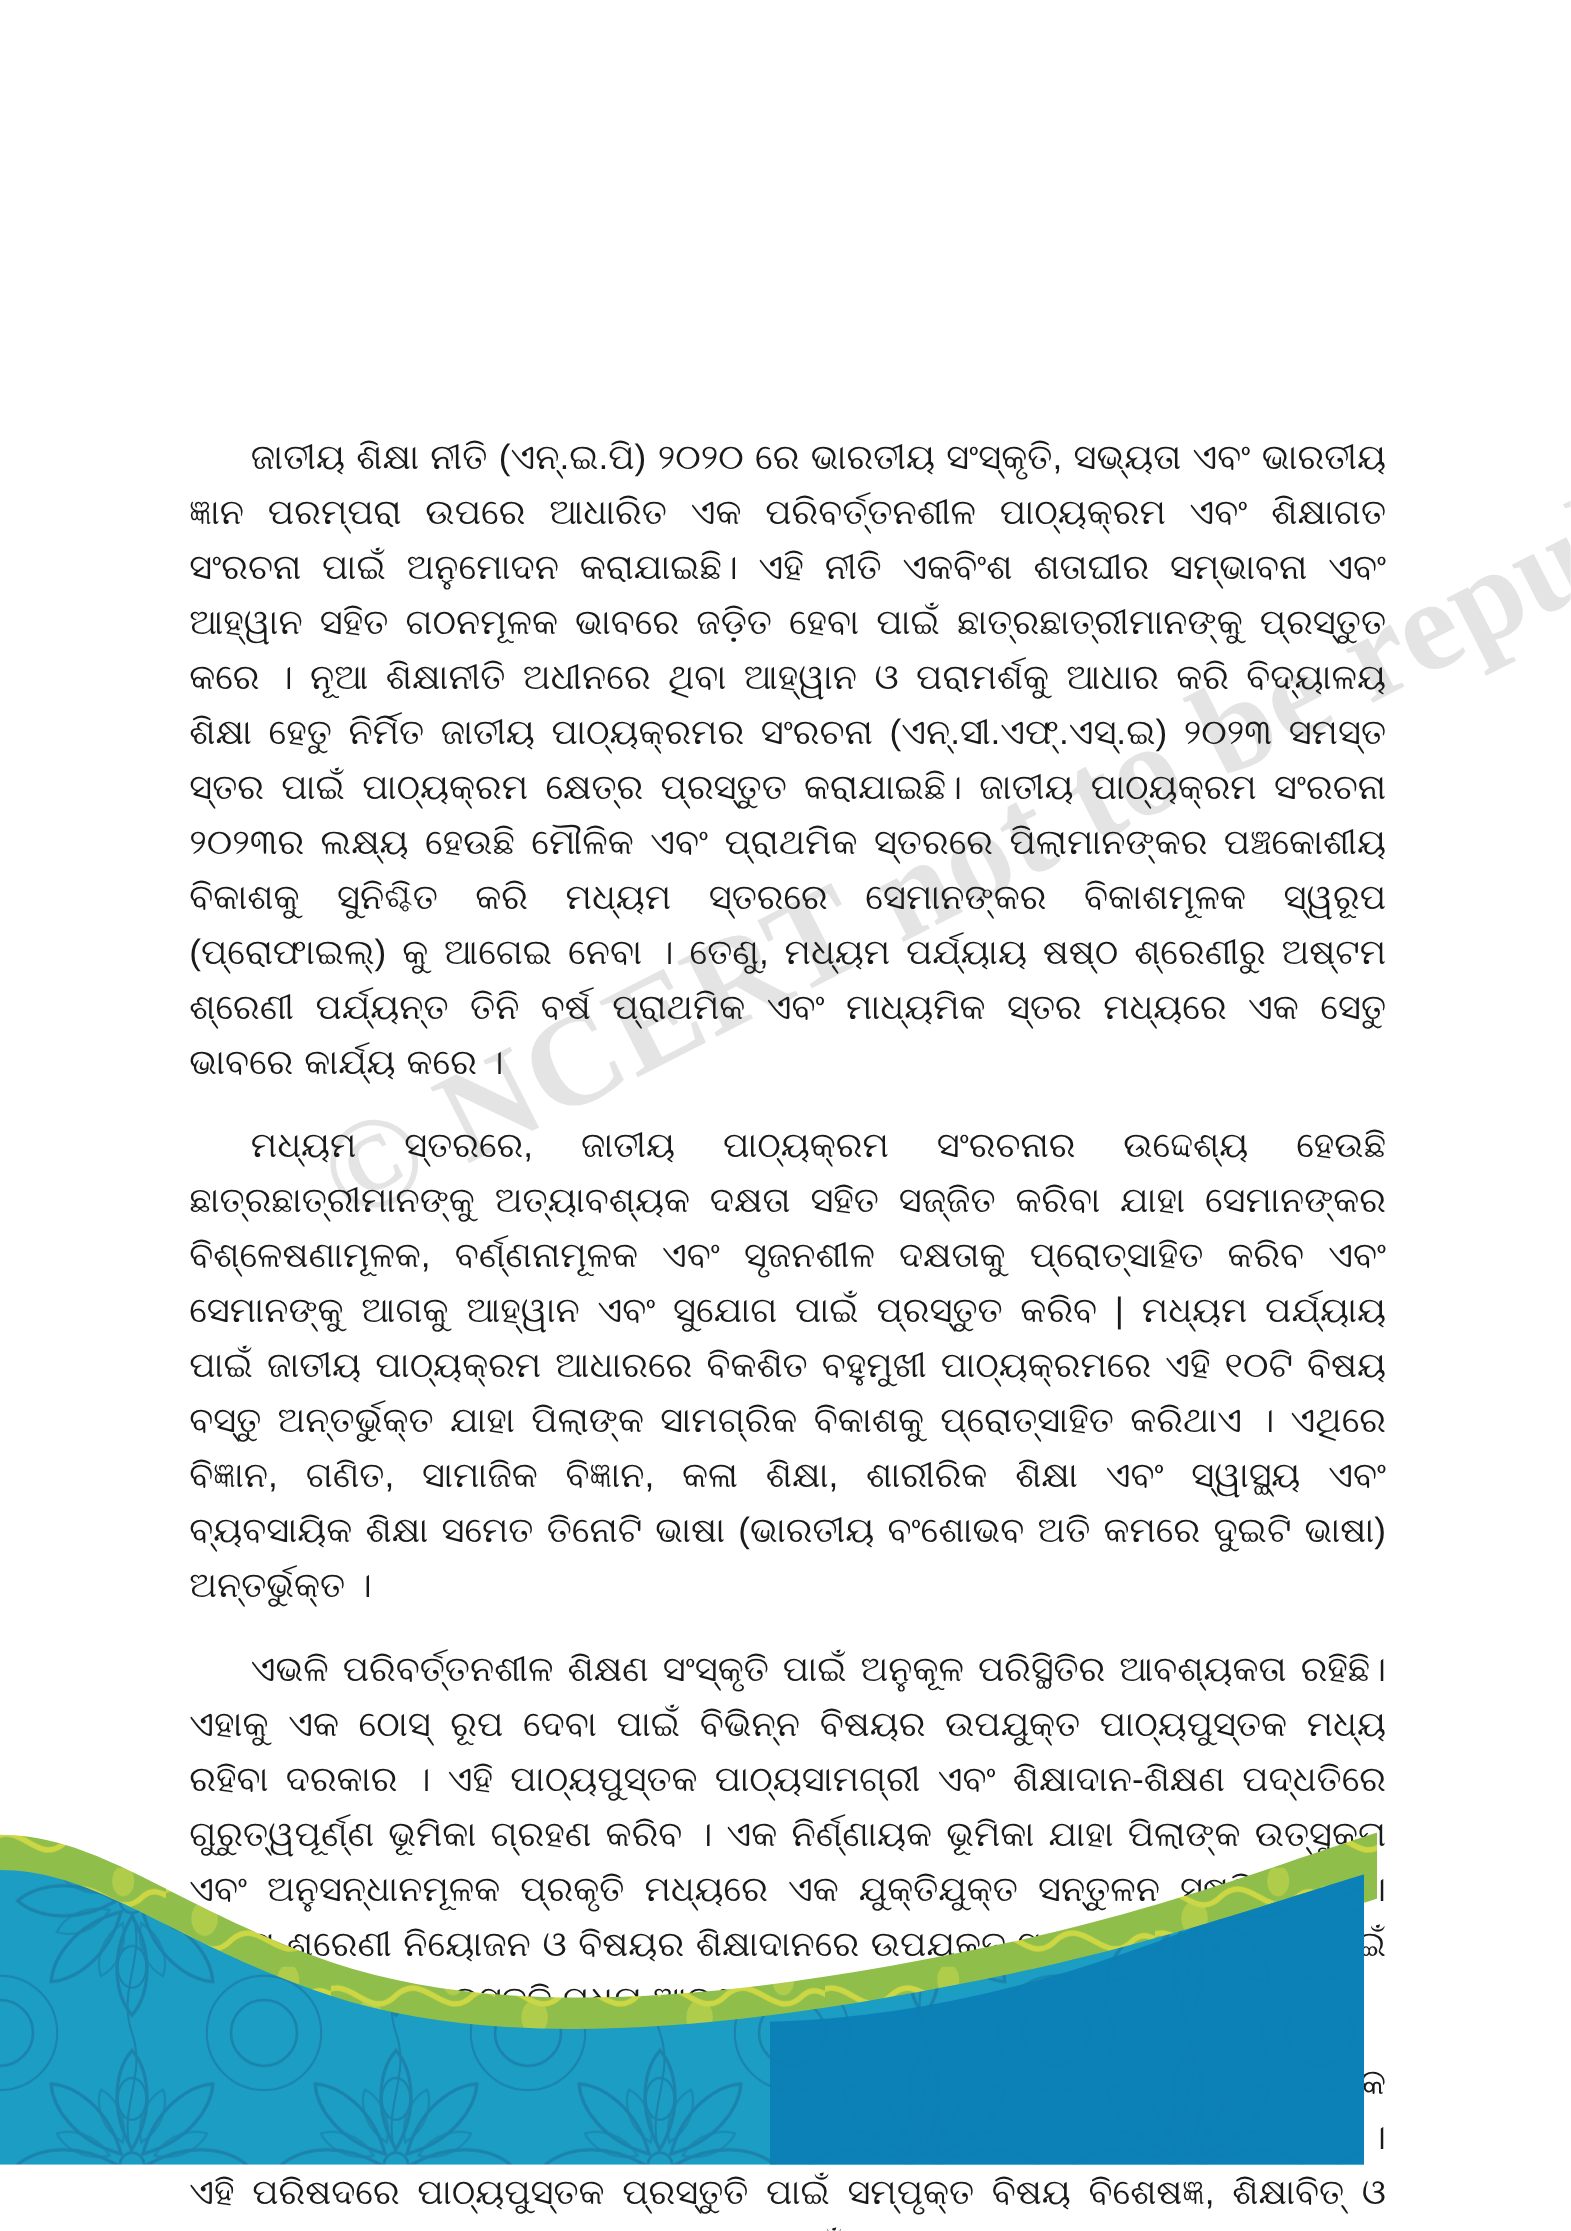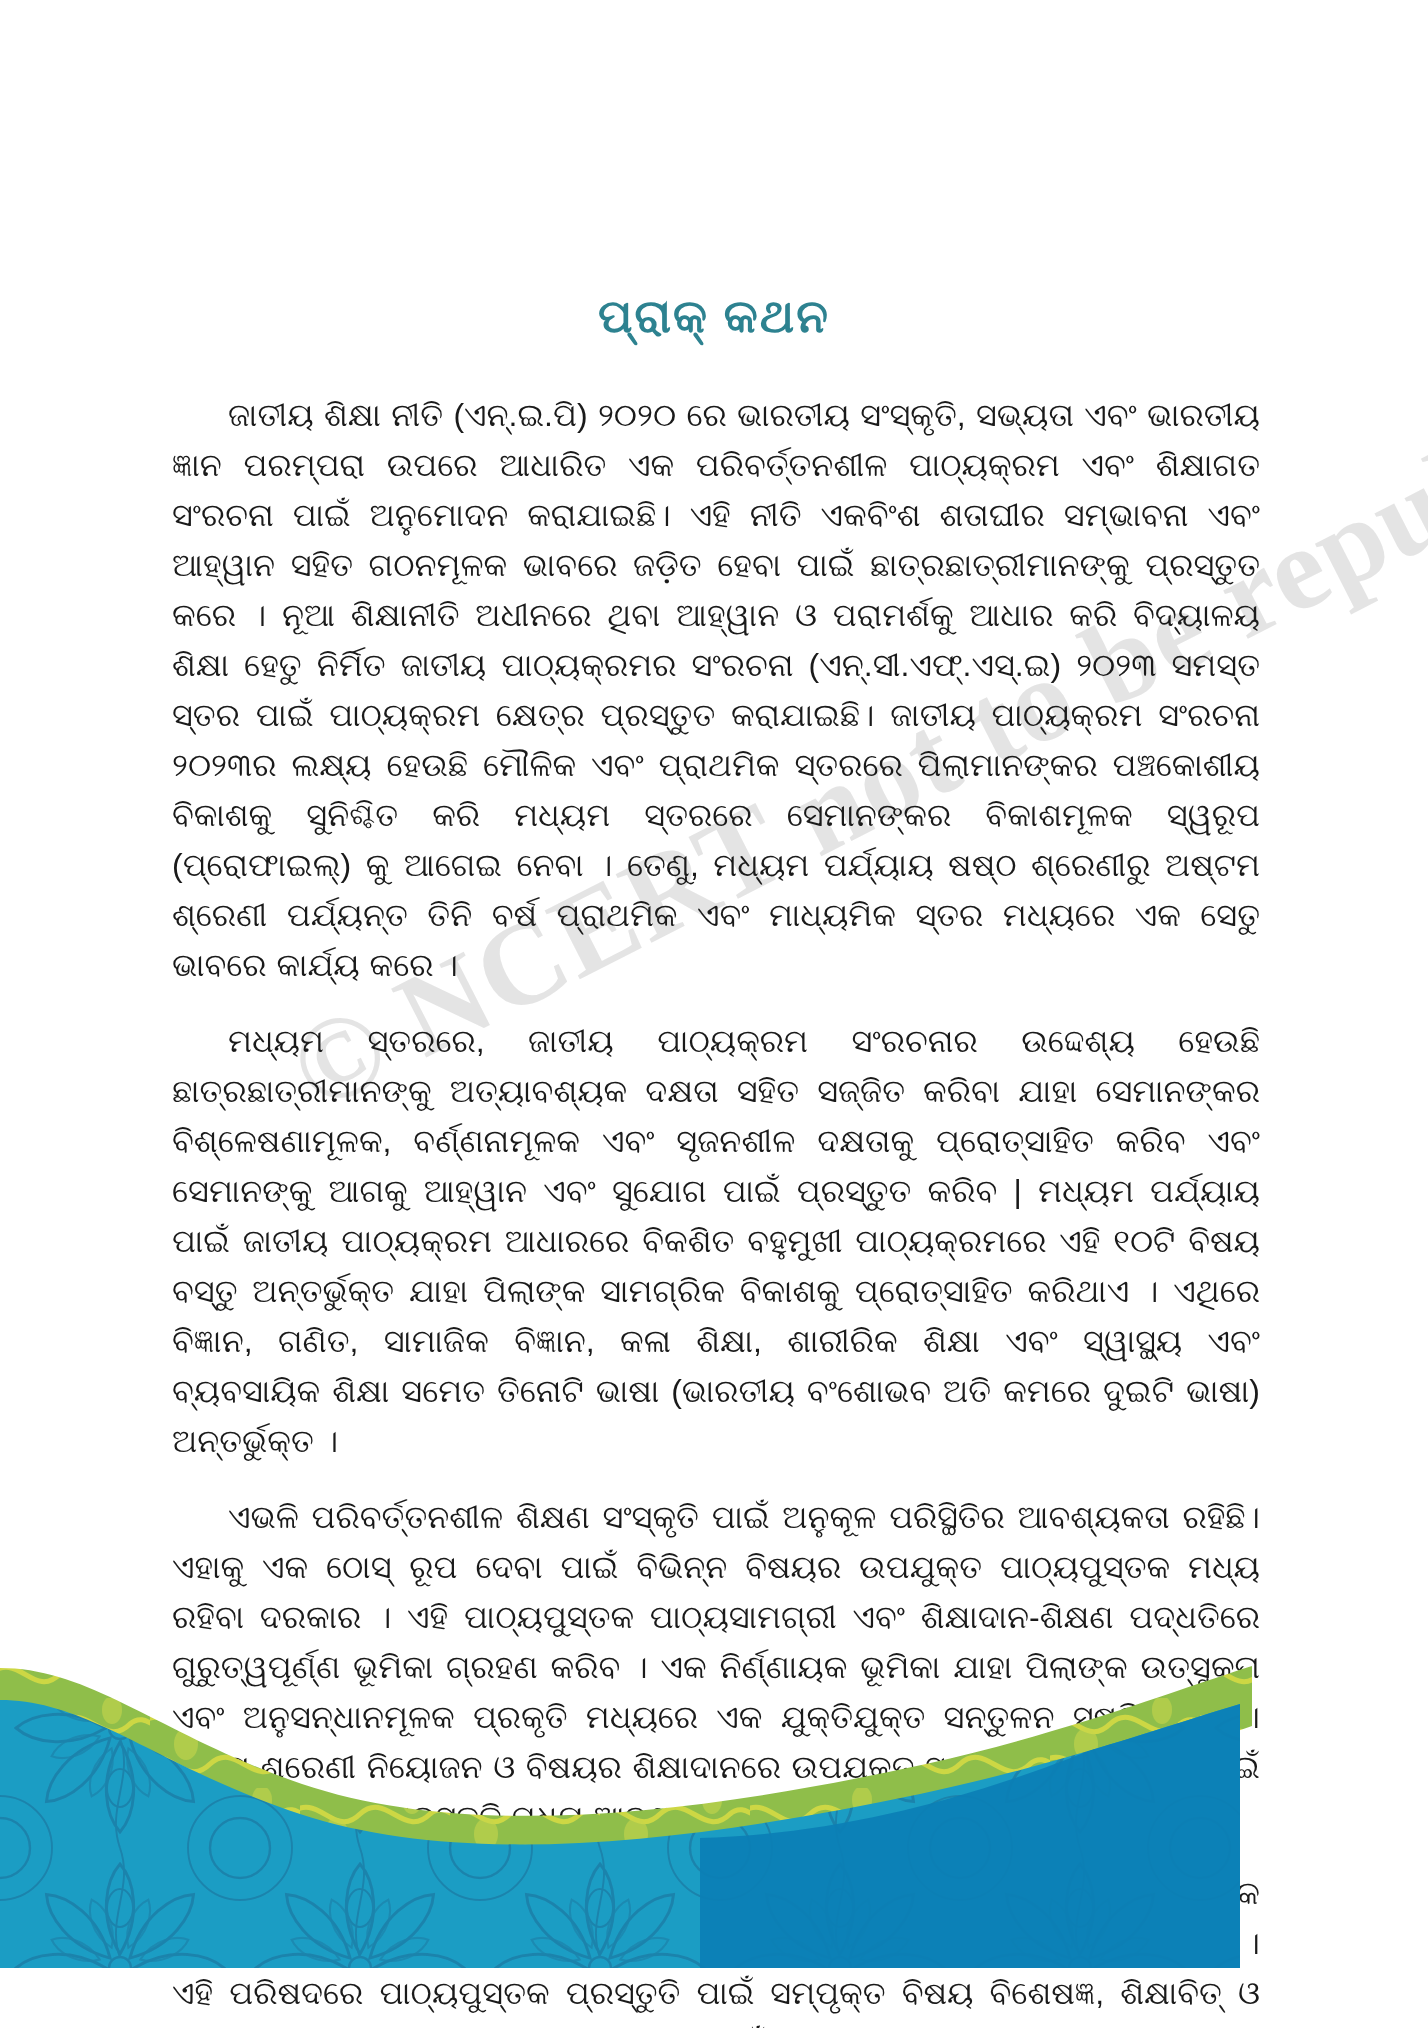--- a/index.html
+++ b/index.html
@@ -94,21 +94,20 @@
 <body>
 
 <div class="page">
 
   <div class="watermark-layer">
     <div class="watermark-text">© NCERT not to be republished</div>
   </div>
 
   <div class="content">
 
-    <h1 class="page-title">ପ୍ରାକ୍ କଥନ</h1>
 
     <div class="body-text">
       <p class="para">ଜାତୀୟ ଶିକ୍ଷା ନୀତି (ଏନ୍.ଇ.ପି) ୨୦୨୦ ରେ ଭାରତୀୟ ସଂସ୍କୃତି, ସଭ୍ୟତା ଏବଂ ଭାରତୀୟ ଜ୍ଞାନ ପରମ୍ପରା ଉପରେ ଆଧାରିତ ଏକ ପରିବର୍ତ୍ତନଶୀଳ ପାଠ୍ୟକ୍ରମ ଏବଂ ଶିକ୍ଷାଗତ ସଂରଚନା ପାଇଁ  ଅନୁମୋଦନ କରାଯାଇଛି। ଏହି ନୀତି ଏକବିଂଶ ଶତାଘୀର ସମ୍ଭାବନା ଏବଂ ଆହ୍ୱାନ ସହିତ ଗଠନମୂଳକ ଭାବରେ ଜଡ଼ିତ ହେବା ପାଇଁ ଛାତ୍ରଛାତ୍ରୀମାନଙ୍କୁ ପ୍ରସ୍ତୁତ କରେ । ନୂଆ ଶିକ୍ଷାନୀତି ଅଧୀନରେ ଥିବା ଆହ୍ୱାନ ଓ ପରାମର୍ଶକୁ ଆଧାର କରି ବିଦ୍ୟାଳୟ ଶିକ୍ଷା ହେତୁ ନିର୍ମିତ ଜାତୀୟ ପାଠ୍ୟକ୍ରମର ସଂରଚନା (ଏନ୍.ସୀ.ଏଫ୍.ଏସ୍.ଇ) ୨୦୨୩ ସମସ୍ତ ସ୍ତର ପାଇଁ ପାଠ୍ୟକ୍ରମ କ୍ଷେତ୍ର ପ୍ରସ୍ତୁତ କରାଯାଇଛି। ଜାତୀୟ ପାଠ୍ୟକ୍ରମ ସଂରଚନା ୨୦୨୩ର ଲକ୍ଷ୍ୟ ହେଉଛି ମୌଳିକ ଏବଂ ପ୍ରାଥମିକ ସ୍ତରରେ ପିଲାମାନଙ୍କର ପଞ୍ଚକୋଶୀୟ ବିକାଶକୁ ସୁନିଶ୍ଚିତ କରି ମଧ୍ୟମ ସ୍ତରରେ ସେମାନଙ୍କର ବିକାଶମୂଳକ ସ୍ୱରୂପ (ପ୍ରୋଫାଇଲ୍) କୁ ଆଗେଇ ନେବା । ତେଣୁ, ମଧ୍ୟମ ପର୍ଯ୍ୟାୟ ଷଷ୍ଠ ଶ୍ରେଣୀରୁ ଅଷ୍ଟମ ଶ୍ରେଣୀ ପର୍ଯ୍ୟନ୍ତ ତିନି ବର୍ଷ ପ୍ରାଥମିକ ଏବଂ ମାଧ୍ୟମିକ ସ୍ତର ମଧ୍ୟରେ ଏକ ସେତୁ ଭାବରେ କାର୍ଯ୍ୟ କରେ ।</p>
       <p class="para">ମଧ୍ୟମ ସ୍ତରରେ, ଜାତୀୟ ପାଠ୍ୟକ୍ରମ ସଂରଚନାର ଉଦ୍ଦେଶ୍ୟ ହେଉଛି ଛାତ୍ରଛାତ୍ରୀମାନଙ୍କୁ ଅତ୍ୟାବଶ୍ୟକ ଦକ୍ଷତା ସହିତ ସଜ୍ଜିତ କରିବା ଯାହା ସେମାନଙ୍କର ବିଶ୍ଳେଷଣାମୂଳକ, ବର୍ଣ୍ଣନାମୂଳକ ଏବଂ ସୃଜନଶୀଳ ଦକ୍ଷତାକୁ  ପ୍ରୋତ୍ସାହିତ କରିବ ଏବଂ ସେମାନଙ୍କୁ ଆଗକୁ ଆହ୍ୱାନ ଏବଂ ସୁଯୋଗ ପାଇଁ ପ୍ରସ୍ତୁତ କରିବ | ମଧ୍ୟମ ପର୍ଯ୍ୟାୟ ପାଇଁ ଜାତୀୟ ପାଠ୍ୟକ୍ରମ ଆଧାରରେ ବିକଶିତ ବହୁମୁଖୀ ପାଠ୍ୟକ୍ରମରେ  ଏହି ୧୦ଟି ବିଷୟ ବସ୍ତୁ ଅନ୍ତର୍ଭୁକ୍ତ ଯାହା ପିଲାଙ୍କ ସାମଗ୍ରିକ ବିକାଶକୁ ପ୍ରୋତ୍ସାହିତ କରିଥାଏ । ଏଥିରେ ବିଜ୍ଞାନ, ଗଣିତ, ସାମାଜିକ ବିଜ୍ଞାନ, କଳା ଶିକ୍ଷା, ଶାରୀରିକ ଶିକ୍ଷା ଏବଂ ସ୍ୱାସ୍ଥ୍ୟ ଏବଂ ବ୍ୟବସାୟିକ ଶିକ୍ଷା ସମେତ ତିନୋଟି ଭାଷା (ଭାରତୀୟ ବଂଶୋଭବ ଅତି କମରେ ଦୁଇଟି ଭାଷା) ଅନ୍ତର୍ଭୁକ୍ତ ।</p>
       <p class="para">ଏଭଳି ପରିବର୍ତ୍ତନଶୀଳ ଶିକ୍ଷଣ ସଂସ୍କୃତି ପାଇଁ ଅନୁକୂଳ ପରିସ୍ଥିତିର ଆବଶ୍ୟକତା ରହିଛି। ଏହାକୁ ଏକ ଠୋସ୍ ରୂପ ଦେବା ପାଇଁ ବିଭିନ୍ନ ବିଷୟର ଉପଯୁକ୍ତ ପାଠ୍ୟପୁସ୍ତକ ମଧ୍ୟ ରହିବା ଦରକାର । ଏହି ପାଠ୍ୟପୁସ୍ତକ ପାଠ୍ୟସାମଗ୍ରୀ ଏବଂ ଶିକ୍ଷାଦାନ-ଶିକ୍ଷଣ ପଦ୍ଧତିରେ ଗୁରୁତ୍ୱପୂର୍ଣ୍ଣ ଭୂମିକା ଗ୍ରହଣ କରିବ । ଏକ ନିର୍ଣ୍ଣାୟକ ଭୂମିକା ଯାହା ପିଲାଙ୍କ ଉତ୍ସୁକତା ଏବଂ ଅନୁସନ୍ଧାନମୂଳକ ପ୍ରକୃତି ମଧ୍ୟରେ ଏକ ଯୁକ୍ତିଯୁକ୍ତ ସନ୍ତୁଳନ ସୃଷ୍ଟି କରିବ । ଉଭୟ ଶ୍ରେଣୀ ନିୟୋଜନ ଓ ବିଷୟର ଶିକ୍ଷାଦାନରେ ଉପଯୁକ୍ତ ସନ୍ତୁଳନ ରକ୍ଷା କରିବା ପାଇଁ ଶିକ୍ଷକଙ୍କ ମଧ୍ୟ ପ୍ରସ୍ତୁତି ମଧ୍ୟ ଆବଶ୍ୟକ ।</p>
       <p class="para">ସ୍ଥାୟୀ ଭିତ୍ତିରେ ଗୁଣାମୂଳକ ପାଠ୍ୟପୁସ୍ତକ ଉତ୍ପାଦନ ପାଇଁ ଜାତୀୟ ଶୈକ୍ଷିକ ଅନୁସନ୍ଧାନ ଏବଂ ପ୍ରଶିକ୍ଷଣ ପରିଷଦ (ଏନସିଇଆରଟି) ଏକ ପ୍ରତିଶୃତିବଦ୍ଧ ଅନୁଷ୍ଠାନ । ଏହି ପରିଷଦରେ ପାଠ୍ୟପୁସ୍ତକ ପ୍ରସ୍ତୁତି ପାଇଁ ସମ୍ପୃକ୍ତ ବିଷୟ ବିଶେଷଜ୍ଞ, ଶିକ୍ଷାବିତ୍ ଓ ଶିକ୍ଷକଙ୍କ ସଯୋଗ ରହିଛି । ଷଷ୍ଠ ଶ୍ରେଣୀ ପାଇଁ ବିକଶିତ ଗଣିତ ପାଠ୍ୟପୁସ୍ତକ— 'ଗଣିତ ପ୍ରକାଶ' ଗଣିତ କ୍ଷେତ୍ରର ଏକ ଆକର୍ଷଣୀୟ ଯାତ୍ରା । ଏହି ପୁସ୍ତକ ଛାତ୍ରଛାତ୍ରୀଙ୍କୁ ସେମାନଙ୍କ ଆଖପାଖରେ ଥିବା ସଂରଚନାଗୁଡ଼ିକୁ ଅନୁଧ୍ୟାନ ଏବଂ ଅନୁସନ୍ଧାନ କରିବା ଏବଂ ନିଜେ ଗାଣିତିକ ଧାରଣାକୁ ଅନୁସନ୍ଧାନ କରିବାକୁ ଉତ୍ସାହିତ କରି ଆରମ୍ଭ କରେ । ଏହି ପାଠ୍ୟପୁସ୍ତକ ସଂଖ୍ୟା କ୍ଷେତ୍ର ବିଷୟରେ ବ୍ୟାପକ ପରିଚୟାମୂଳକ ଜ୍ଞାନ ଦେଇଥାଏ,</p>
     </div>
 
   </div>
 

